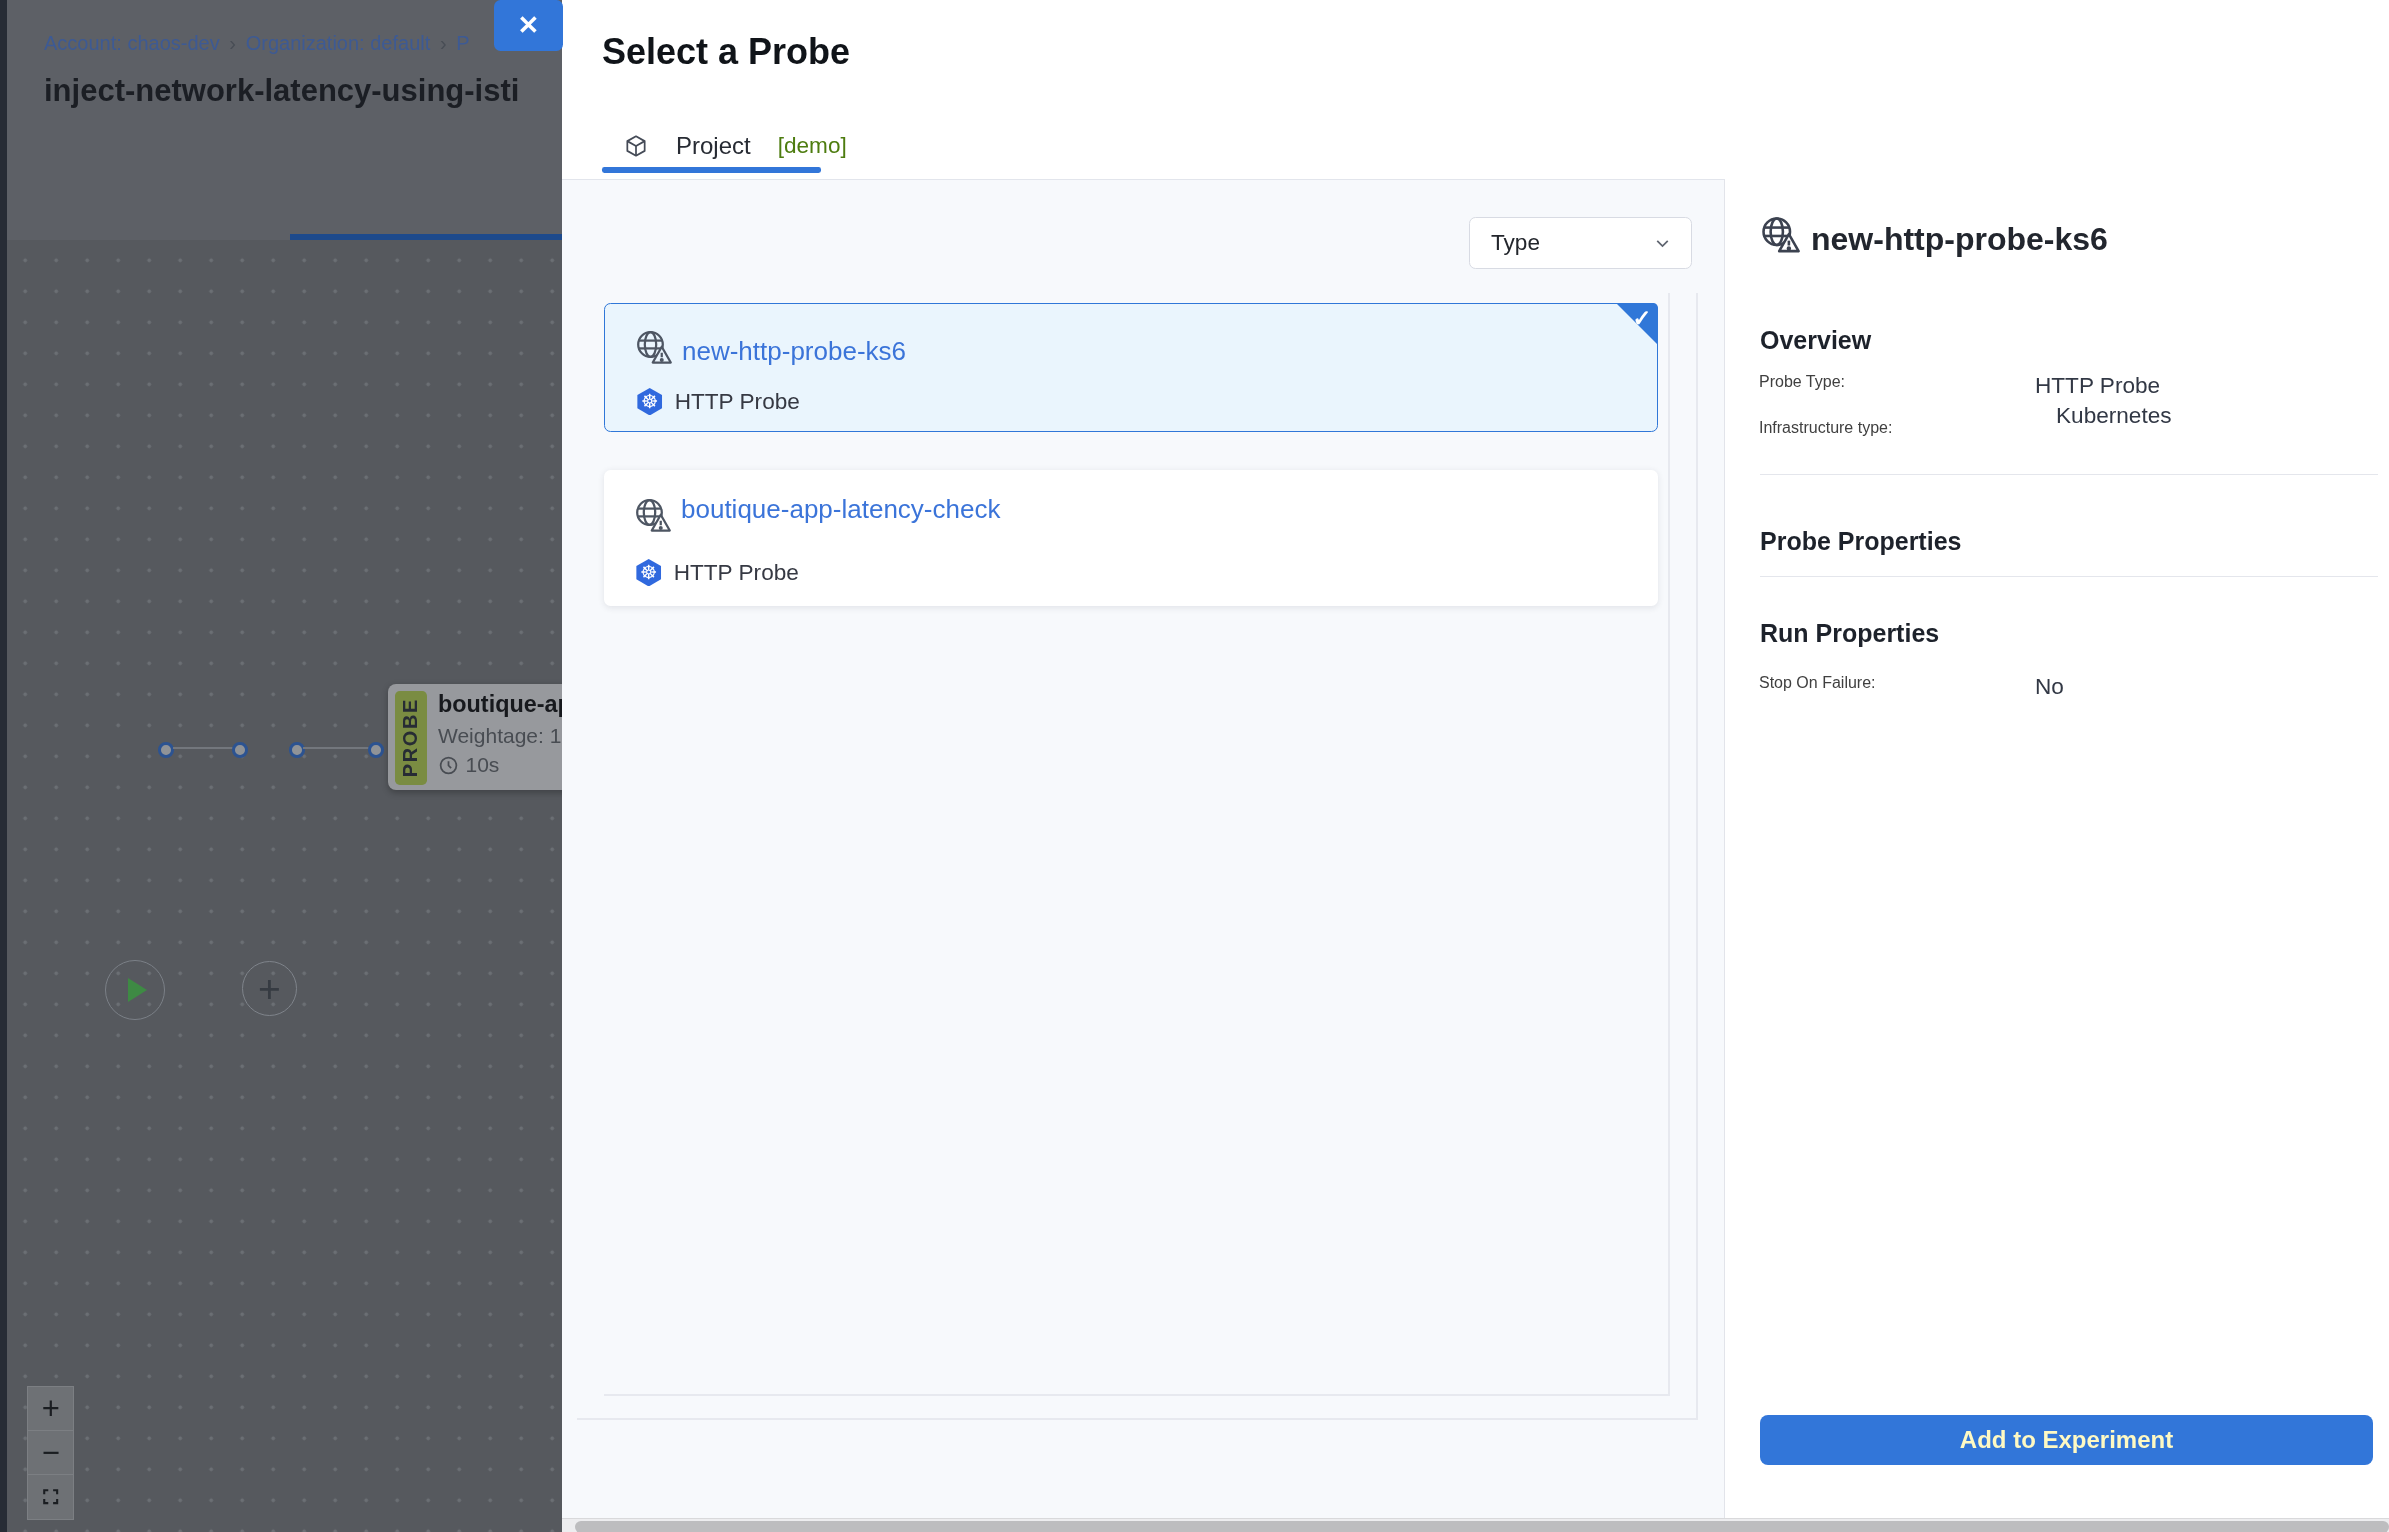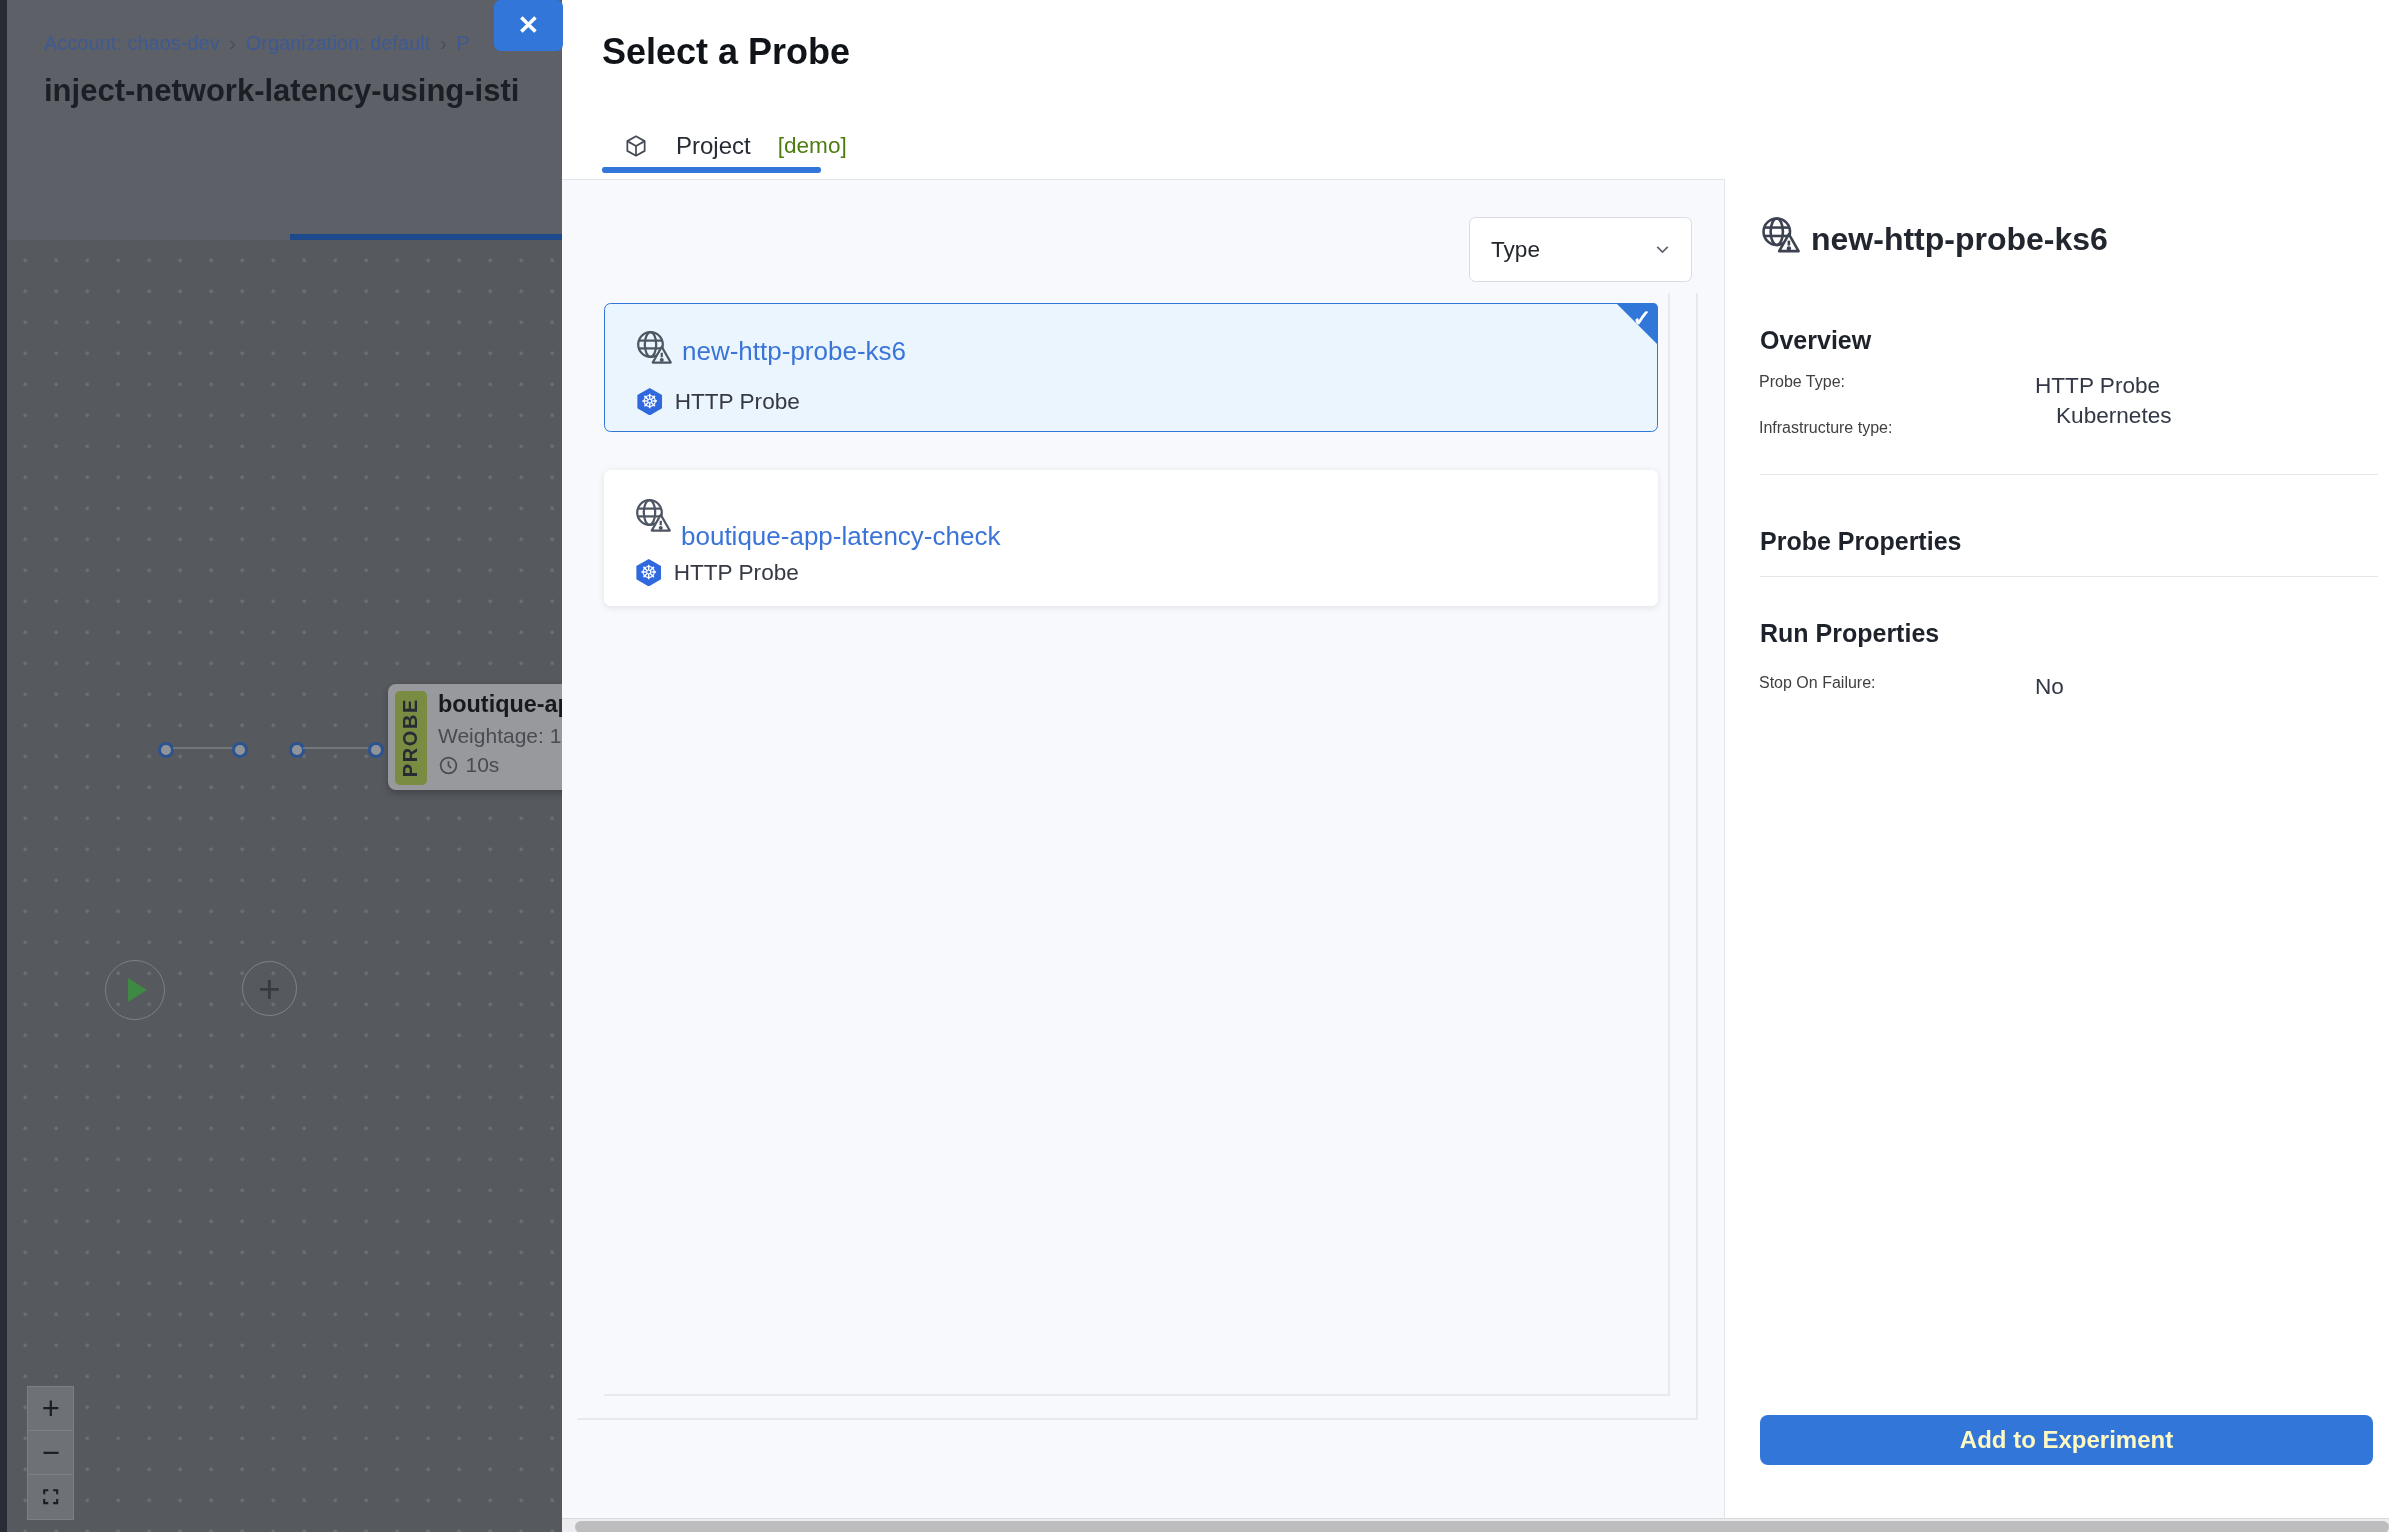--- a/index.html
+++ b/index.html
@@ -44,21 +44,21 @@
   .modal-title{left:40px;top:31px;font-size:36px;font-weight:bold;color:#101419;}
   .project-tab{left:40px;top:121px;height:50px;padding:0 21px;display:flex;align-items:center;gap:27px;}
   .pt-label{font-size:24px;color:#272b33;}
   .pt-scope{font-size:22.6px;color:#4d7c0f;}
   .pt-underline{left:40px;top:167px;width:219px;height:5.6px;background:#3276d9;border-radius:2.4px;}
 
   .list-pane{left:0;top:179px;width:1162px;height:1339px;background:#f7f9fc;border-top:0.8px solid #e2e5ec;box-sizing:border-box;}
   .search-box{left:40px;top:37px;width:853px;height:52px;background:#fff;border:0.8px solid #d8dbe3;border-radius:6.5px;box-sizing:border-box;display:flex;align-items:center;}
   .search-box input{border:none;outline:none;background:transparent;font-size:22.6px;color:#2c313a;width:726px;margin-left:11.3px;font-family:"Liberation Sans",sans-serif;}
   .search-box input::placeholder{color:#949aa5;}
-  .type-box{left:907px;top:37px;width:223px;height:65px;background:#fff;border:0.8px solid #d8dbe3;border-radius:6.5px;box-sizing:border-box;
+  .type-box{left:907px;top:37px;width:223px;height:52px;background:#fff;border:0.8px solid #d8dbe3;border-radius:6.5px;box-sizing:border-box;
             display:flex;align-items:center;justify-content:space-between;padding:0 18px 0 21px;}
   .type-label{font-size:22.6px;color:#23262c;}
 
   .probe-item{left:42px;width:1054px;border-radius:6.5px;box-sizing:border-box;}
   .card-sel{top:123px;height:129px;background:#eaf5fd;border:1.6px solid #3077d8;}
   .card-sel .corner{position:absolute;top:-0.8px;right:-0.8px;width:0;height:0;border-top:42px solid #3077d8;border-left:42px solid transparent;border-top-right-radius:4.8px;}
   .card-sel .check{position:absolute;top:0.8px;right:5.6px;color:#fff;font-size:22.6px;font-weight:bold;}
   .card-plain{top:290px;height:136px;background:#fff;box-shadow:0 1.6px 6.5px rgba(40,41,61,.10);}
   .pi-name{font-size:26px;color:#3b74d9;white-space:nowrap;}
   .pi-type{font-size:22.6px;color:#363943;display:flex;align-items:center;gap:11.3px;}
@@ -201,21 +201,21 @@
       <div class="abs probe-item card-plain">
         <svg class="abs" style="left:29px;top:26px;" width="39" height="39" viewBox="0 0 26 26" fill="none" stroke="#4e5663" stroke-width="1.5">
           <circle cx="11" cy="11" r="8.2"></circle>
             <ellipse cx="11" cy="11" rx="3.8" ry="8.2"></ellipse>
           <line x1="3.2" y1="8.4" x2="18.8" y2="8.4"></line>
             <line x1="3.2" y1="13.6" x2="18.8" y2="13.6"></line>
           <path d="M18.5 12.5 L24.5 23 L12.5 23 Z" fill="#ffffff" stroke-linejoin="round"></path>
           <line x1="18.5" y1="16.5" x2="18.5" y2="19.5"></line>
             <circle cx="18.5" cy="21.3" r="0.6" fill="#4e5663"></circle>
         </svg>
-        <a class="abs pi-name" style="left:77px;top:51px;">boutique-app-latency-check</a>
+        <a class="abs pi-name" style="left:77px;top:24px;">boutique-app-latency-check</a>
         <div class="abs pi-type" style="left:31px;top:89px;">
           <span class="hexk8s">☸</span>
           <span>HTTP Probe</span>
         </div>
       </div>
 
       <div class="abs gutter" style="left:1106px;top:113px;width:1.6px;height:1103px;"></div>
       <div class="abs gutter" style="left:1134px;top:113px;width:1.6px;height:1127px;"></div>
       <div class="abs gutter" style="left:42px;top:1214px;width:1066px;height:1.6px;"></div>
       <div class="abs gutter" style="left:14.5px;top:1238px;width:1121px;height:1.6px;"></div>

